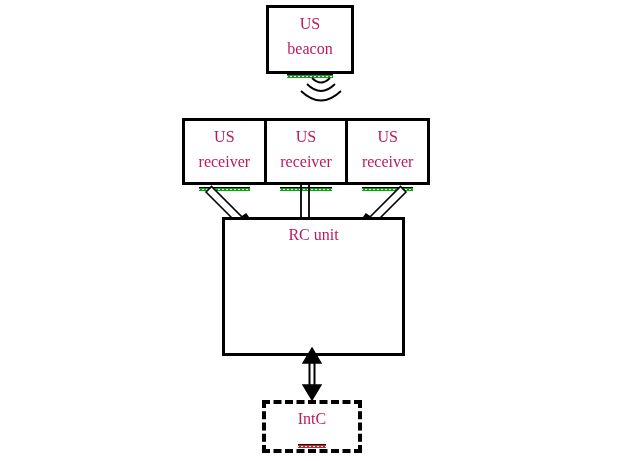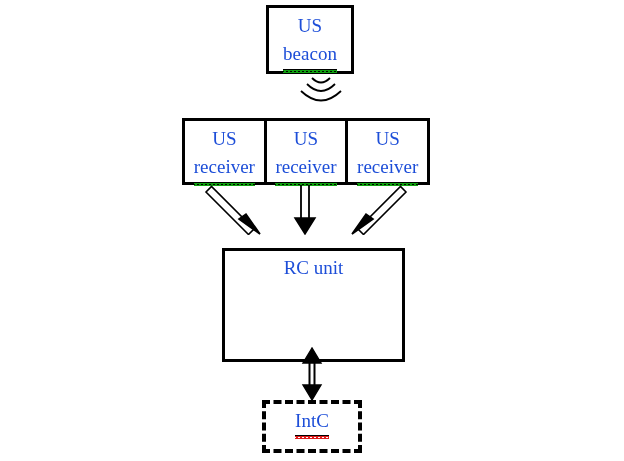--- a/index.html
+++ b/index.html
@@ -31,23 +31,23 @@
   .box.dashed {
     border: 4px dashed #000000;
   }
 
   
   .box-label {
     position: absolute;
     left: 0;
     right: 0;
     text-align: center;
-    color: #1d4ed8;
+    color: #be185d;
     line-height: 1.12;
-    font-size: 19px;
+    font-size: 16px;
     white-space: nowrap;
   }
   .label-top {
     top: 6px;
   }
   .label-stack {
     top: 7px;
   }
   .line1 {
     display: block;
@@ -55,21 +55,21 @@
   .line2 {
     display: block;
     margin-top: 7px;
   }
 
   
   .sp {
     position: relative;
     display: inline-block;
     border-bottom: 1px solid #000000;
-    padding-bottom: 4px;
+    padding-bottom: 16px;
   }
   .sp::after {
     content: "";
     position: absolute;
     left: 0;
     right: 0;
     bottom: -4px;
     height: 3px;
     background-image:
       linear-gradient(135deg, transparent 42%, currentColor 42%, currentColor 58%, transparent 58%),
@@ -125,23 +125,23 @@
     position: absolute;
     left: 182px;
     top: 185px;
     width: 248px;
     height: 50px;
   }
 
   
   #rc-unit-box {
     left: 222px;
-    top: 248px;
+    top: 217px;
     width: 183px;
-    height: 114px;
+    height: 139px;
   }
 
   
   #rc-intc-arrow {
     position: absolute;
     left: 297px;
     top: 347px;
     width: 30px;
     height: 54px;
   }

